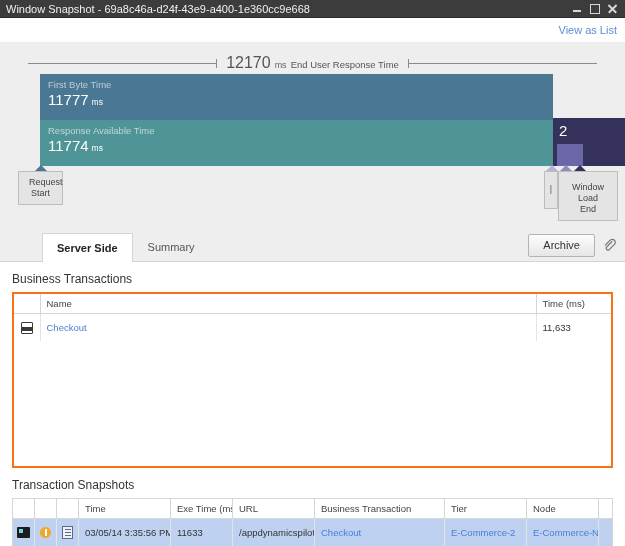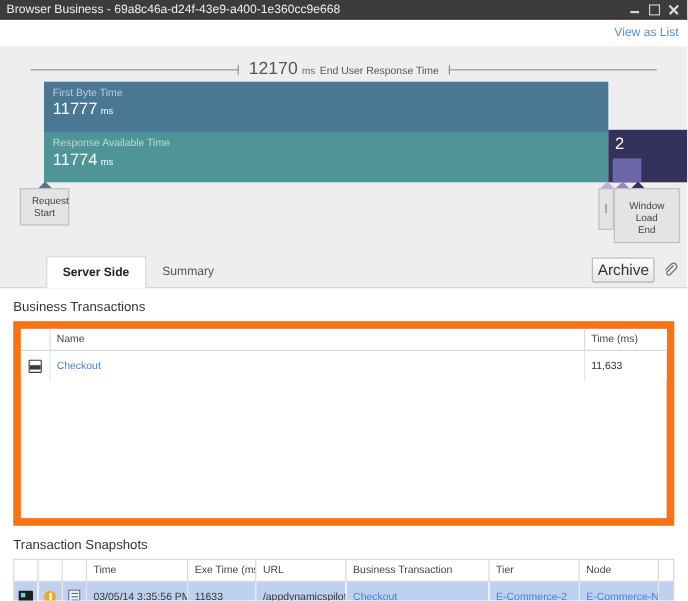--- a/index.html
+++ b/index.html
@@ -144,24 +144,24 @@
   }
   .tab.active {
     background: #ffffff; color: #222; font-weight: bold;
     border-color: #d4d4d4; position: relative; top: 1px;
   }
   .tab-right {
     margin-left: auto; display: flex; align-items: center;
     gap: 7px; padding: 0 8px 4px 0;
   }
   .btn {
-    font-size: 14px; color: #333;
+    font-size: 11px; color: #333;
     background: linear-gradient(#fdfdfd, #e6e6e6);
     border: 1px solid #b3b3b3; border-radius: 2px;
-    padding: 4px 4px; cursor: pointer; line-height: 13px;
+    padding: 4px 14px; cursor: pointer; line-height: 13px;
   }
   .link-icon { cursor: pointer; display: flex; align-items: center; }
 
   
   .section { padding: 10px 12px 0 12px; }
   .section-title { font-size: 12px; color: #333; margin-bottom: 6px; }
 
   table.grid {
     width: 100%; border-collapse: collapse;
     border: 1px solid #d6d6d6; background: #fff;
@@ -174,21 +174,21 @@
     border-bottom: 1px solid #d6d6d6;
     background: #ffffff; white-space: nowrap; overflow: hidden;
   }
   table.grid td {
     font-size: 9.5px; color: #333; padding: 8px 6px;
     border-right: 1px solid #e4e4e4;
     white-space: nowrap; overflow: hidden;
   }
   table.grid th:last-child, table.grid td:last-child { border-right: none; }
   .cell-link { color: #4a7fd4; cursor: pointer; }
-  .bt-panel { border: 7px solid #f97316; background: #fff; }
+  .bt-panel { border: 2px solid #f97316; background: #fff; }
   .bt-panel table.grid { border: none; }
   .bt-body { height: 125px; }
   .row-sel { background: #bed1f0; }
   .row-sel td { color: #333; }
 
   
   .icn { display: inline-block; vertical-align: middle; }
   .icn-doc {
     width: 12px; height: 12px; background: #ffffff;
     border: 1.5px solid #3a3a3a; border-radius: 1px; position: relative;
@@ -221,21 +221,21 @@
     content: ""; position: absolute; left: 2px; top: 2px;
     width: 6px; height: 1px; background: #5a6a80;
     box-shadow: 0 3px 0 #5a6a80, 0 6px 0 #5a6a80, 0 9px 0 #5a6a80;
   }
   .ico-cell { text-align: center; padding: 3px 0 !important; }
 </style>
 </head>
 <body>
 
 <div class="titlebar">
-  <div class="titlebar-text">Browser Business - 69a8c46a-d24f-43e9-a400-1e360cc9e668</div>
+  <div class="titlebar-text">Window Snapshot - 69a8c46a-d24f-43e9-a400-1e360cc9e668</div>
   <div class="win-controls">
     <div class="win-btn win-min"></div>
     <div class="win-btn win-restore"></div>
     <div class="win-btn win-close"></div>
   </div>
 </div>
 
 <div class="page">
 
   <div class="viewlist-row">

